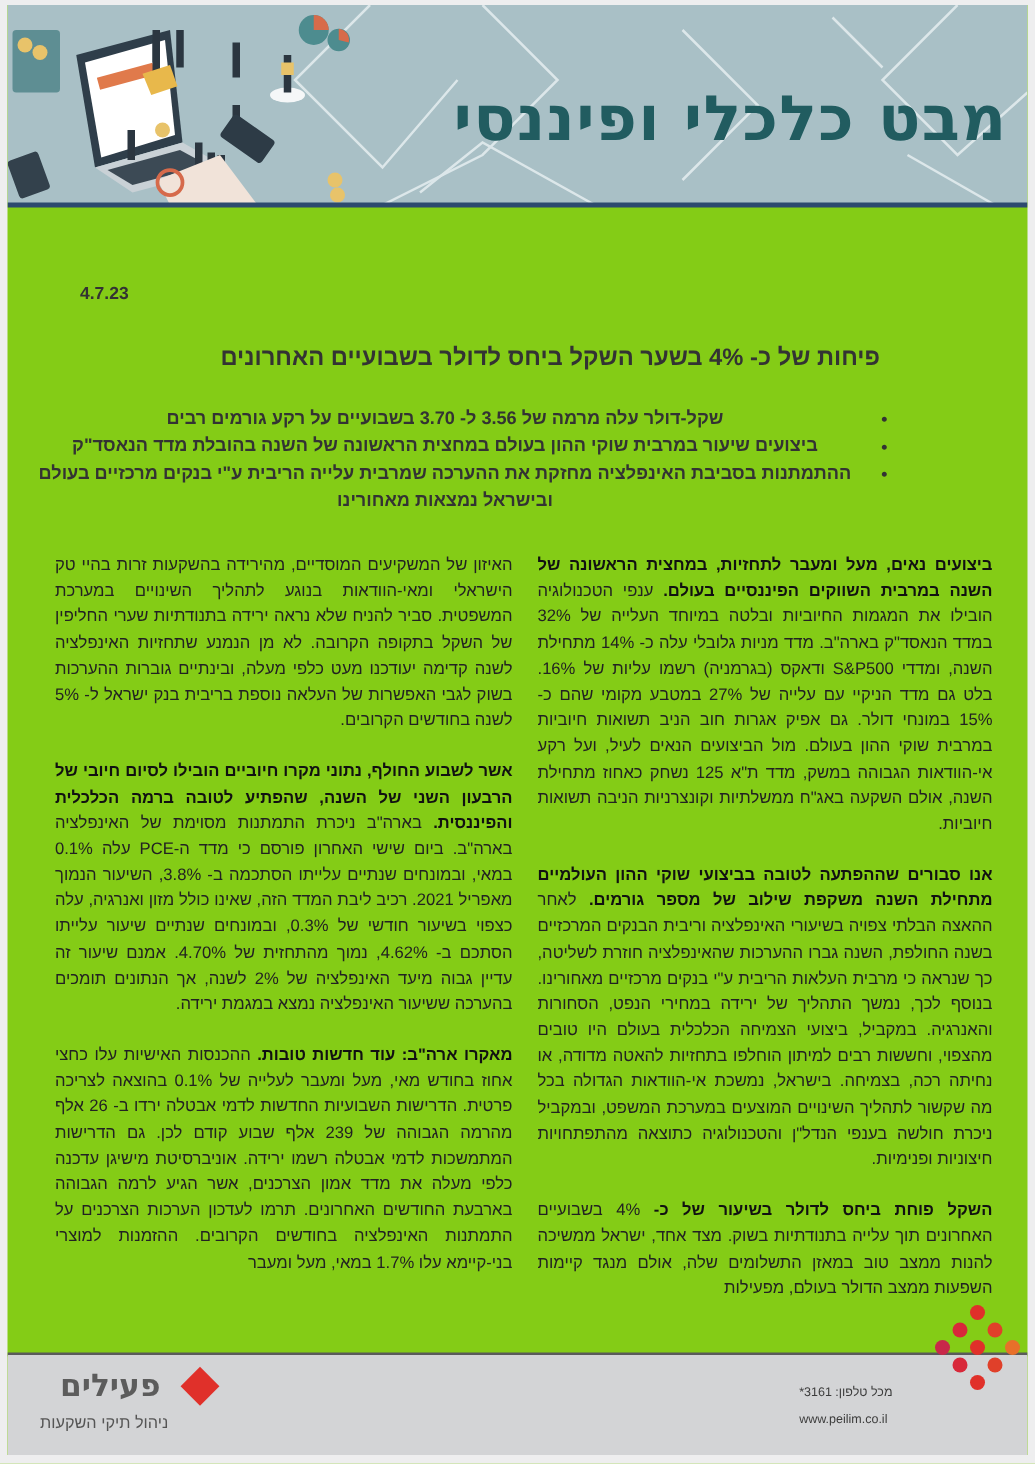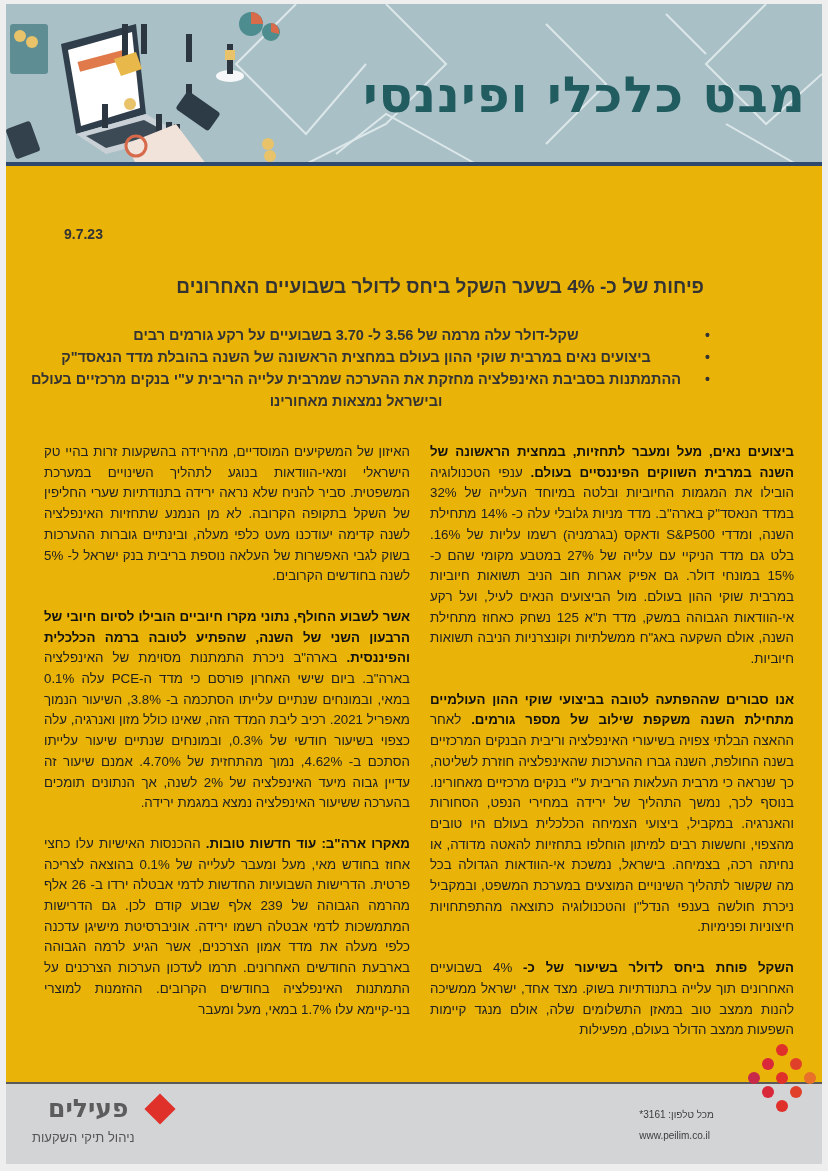--- a/index.html
+++ b/index.html
@@ -3,21 +3,21 @@
 <meta charset="utf-8">
 <style>
   html, body { margin:0; padding:0; }
   body {
     width:828px; height:1171px; background:#eeeeef; overflow:hidden;
     font-family:"Liberation Sans", "DejaVu Sans", sans-serif;
     position:relative;
   }
   .page {
     position:absolute; left:6px; top:4px; width:816px; height:1160px;
-    background:#eab308; overflow:hidden;
+    background:#84cc16; overflow:hidden;
   }
   
   .banner {
     position:absolute; left:0; top:0; width:816px; height:160px;
     background:#a9c0c6; overflow:hidden;
   }
   .banner-line {
     position:absolute; left:0; top:158px; width:816px; height:4px; background:#2d4a6e;
   }
   .banner svg { position:absolute; left:0; top:0; }
@@ -139,27 +139,27 @@
       <circle cx="124" cy="100" r="6" fill="#e8c36a"></circle>
 
       <ellipse cx="224" cy="72" rx="14" ry="6" fill="#f5f7f8"></ellipse>
       <rect x="221" y="40" width="6" height="30" fill="#2b3640"></rect>
       <rect x="219" y="46" width="10" height="10" fill="#e8c36a"></rect>
     </svg>
     <div class="banner-title">מבט כלכלי ופיננסי</div>
   </div>
   <div class="banner-line"></div>
 
-  <div class="date">9.7.23</div>
+  <div class="date">4.7.23</div>
 
   <div class="headline">פיחות של כ- 4% בשער השקל ביחס לדולר בשבועיים האחרונים</div>
 
   <ul class="bullets">
     <li>שקל-דולר עלה מרמה של 3.56 ל- 3.70 בשבועיים על רקע גורמים רבים</li>
-    <li>ביצועים נאים במרבית שוקי ההון בעולם במחצית הראשונה של השנה בהובלת מדד הנאסד"ק</li>
+    <li>ביצועים שיעור במרבית שוקי ההון בעולם במחצית הראשונה של השנה בהובלת מדד הנאסד"ק</li>
     <li>ההתמתנות בסביבת האינפלציה מחזקת את ההערכה שמרבית עלייה הריבית ע"י בנקים מרכזיים בעולם ובישראל נמצאות מאחורינו</li>
   </ul>
 
   <div class="col right">
     <p><b>ביצועים נאים, מעל ומעבר לתחזיות, במחצית הראשונה של השנה במרבית השווקים הפיננסיים בעולם.</b><span> ענפי הטכנולוגיה הובילו את המגמות החיוביות ובלטה במיוחד העלייה של 32% במדד הנאסד"ק בארה"ב. מדד מניות גלובלי עלה כ- 14% מתחילת השנה, ומדדי S&amp;P500 ודאקס (בגרמניה) רשמו עליות של 16%. בלט גם מדד הניקיי עם עלייה של 27% במטבע מקומי שהם כ- 15% במונחי דולר. גם אפיק אגרות חוב הניב תשואות חיוביות במרבית שוקי ההון בעולם. מול הביצועים הנאים לעיל, ועל רקע אי-הוודאות הגבוהה במשק, מדד ת"א 125 נשחק כאחוז מתחילת השנה, אולם השקעה באג"ח ממשלתיות וקונצרניות הניבה תשואות חיוביות.</span></p>
     <p><b>אנו סבורים שההפתעה לטובה בביצועי שוקי ההון העולמיים מתחילת השנה משקפת שילוב של מספר גורמים.</b><span> לאחר ההאצה הבלתי צפויה בשיעורי האינפלציה וריבית הבנקים המרכזיים בשנה החולפת, השנה גברו ההערכות שהאינפלציה חוזרת לשליטה, כך שנראה כי מרבית העלאות הריבית ע"י בנקים מרכזיים מאחורינו. בנוסף לכך, נמשך התהליך של ירידה במחירי הנפט, הסחורות והאנרגיה. במקביל, ביצועי הצמיחה הכלכלית בעולם היו טובים מהצפוי, וחששות רבים למיתון הוחלפו בתחזיות להאטה מדודה, או נחיתה רכה, בצמיחה. בישראל, נמשכת אי-הוודאות הגדולה בכל מה שקשור לתהליך השינויים המוצעים במערכת המשפט, ובמקביל ניכרת חולשה בענפי הנדל"ן והטכנולוגיה כתוצאה מהתפתחויות חיצוניות ופנימיות.</span></p>
     <p><b>השקל פוחת ביחס לדולר בשיעור של כ-</b><span> 4% בשבועיים האחרונים תוך עלייה בתנודתיות בשוק. מצד אחד, ישראל ממשיכה להנות ממצב טוב במאזן התשלומים שלה, אולם מנגד קיימות השפעות ממצב הדולר בעולם, מפעילות</span></p>
   </div>
 
   <div class="col left">

